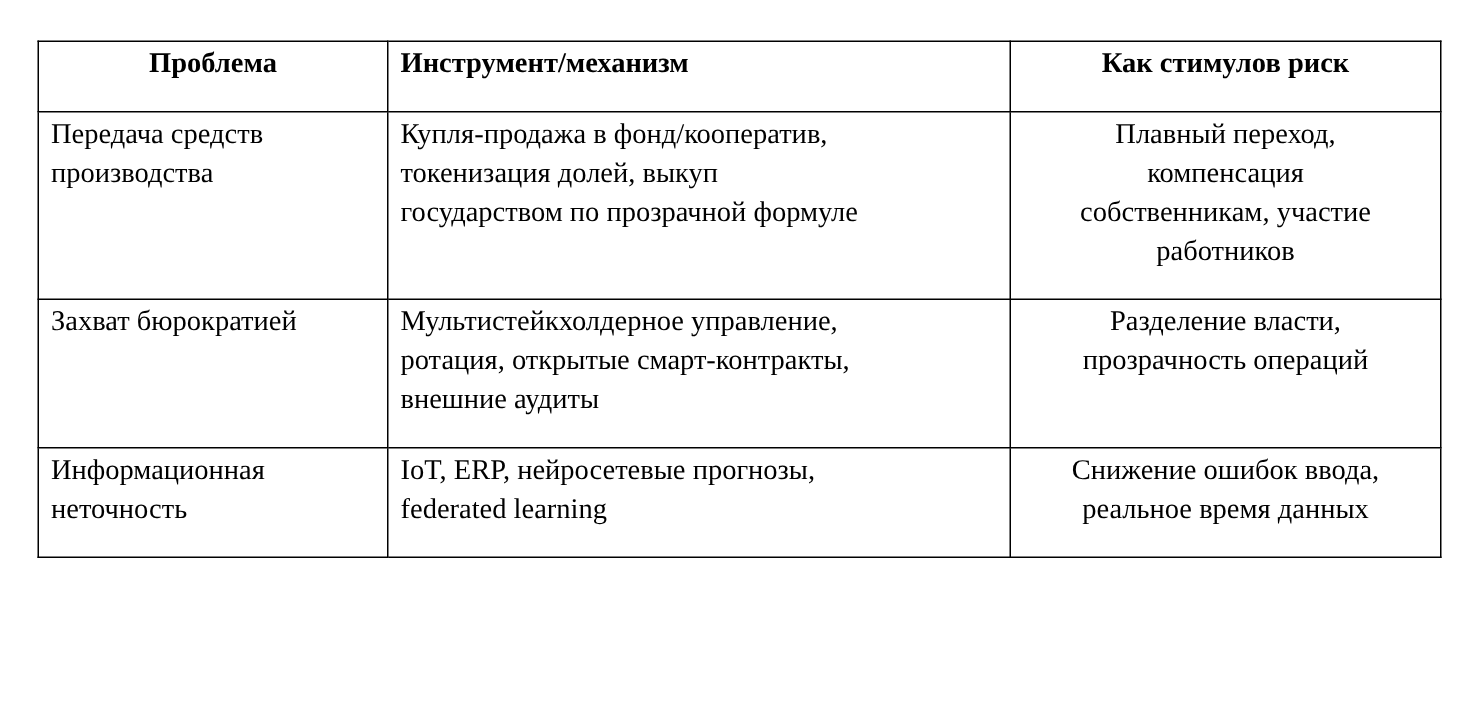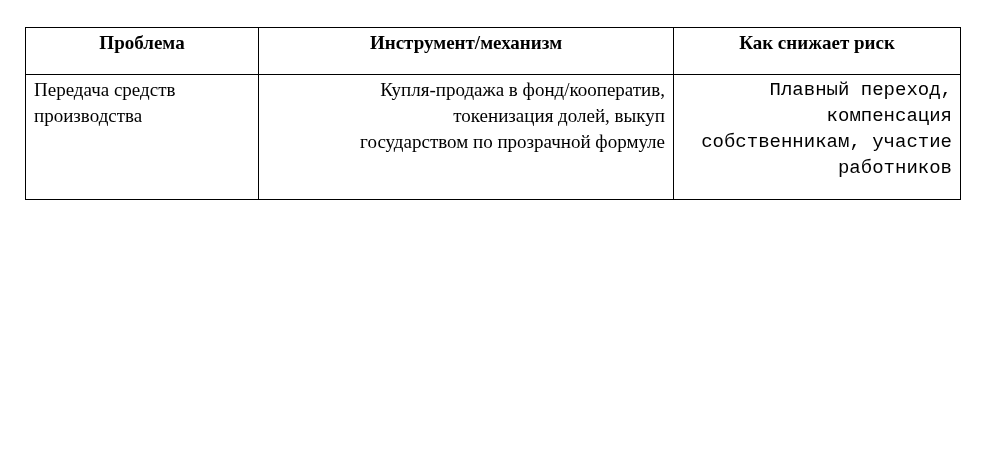--- a/index.html
+++ b/index.html
@@ -32,63 +32,78 @@
     padding: 2px 8px 18px 8px;
     overflow: hidden;
   }
   .doc-table th {
     font-weight: bold;
     height: 26px;
     text-align: center;
     white-space: nowrap;
   }
   .doc-table th.hdr-mechanism {
-    text-align: center;
+    text-align: left;
     margin-left: 34px;
   }
   .doc-table td {
     white-space: pre-line;
   }
   td.problem-cell {
     text-align: left;
     margin-top: 26px;
   }
   td.mechanism-cell {
-    text-align: right;
+    text-align: left;
   }
   td.risk-cell {
-    text-align: right;
-    font-family: Liberation Mono, monospace;
+    text-align: center;
   }
   col.col-problem   { width: 233px; }
   col.col-mechanism { width: 415px; }
   col.col-risk      { width: 287px; }
 </style>
 </head>
 <body>
 
 <table class="doc-table">
   <colgroup>
     <col class="col-problem">
     <col class="col-mechanism">
     <col class="col-risk">
   </colgroup>
   <thead>
     <tr>
       <th class="hdr-problem">Проблема</th>
       <th class="hdr-mechanism">Инструмент/механизм</th>
-      <th class="hdr-risk">Как снижает риск</th>
+      <th class="hdr-risk">Как стимулов риск</th>
     </tr>
   </thead>
   <tbody>
     <tr>
       <td class="problem-cell">Передача средств
 производства</td>
       <td class="mechanism-cell">Купля-продажа в фонд/кооператив,
 токенизация долей, выкуп
 государством по прозрачной формуле</td>
       <td class="risk-cell">Плавный переход,
 компенсация
 собственникам, участие
 работников</td>
     </tr>
+    <tr>
+      <td class="problem-cell">Захват бюрократией</td>
+      <td class="mechanism-cell">Мультистейкхолдерное управление,
+ротация, открытые смарт-контракты,
+внешние аудиты</td>
+      <td class="risk-cell">Разделение власти,
+прозрачность операций</td>
+    </tr>
+    <tr>
+      <td class="problem-cell">Информационная
+неточность</td>
+      <td class="mechanism-cell">IoT, ERP, нейросетевые прогнозы,
+federated learning</td>
+      <td class="risk-cell">Снижение ошибок ввода,
+реальное время данных</td>
+    </tr>
   </tbody>
 </table>
 
 </body></html>

